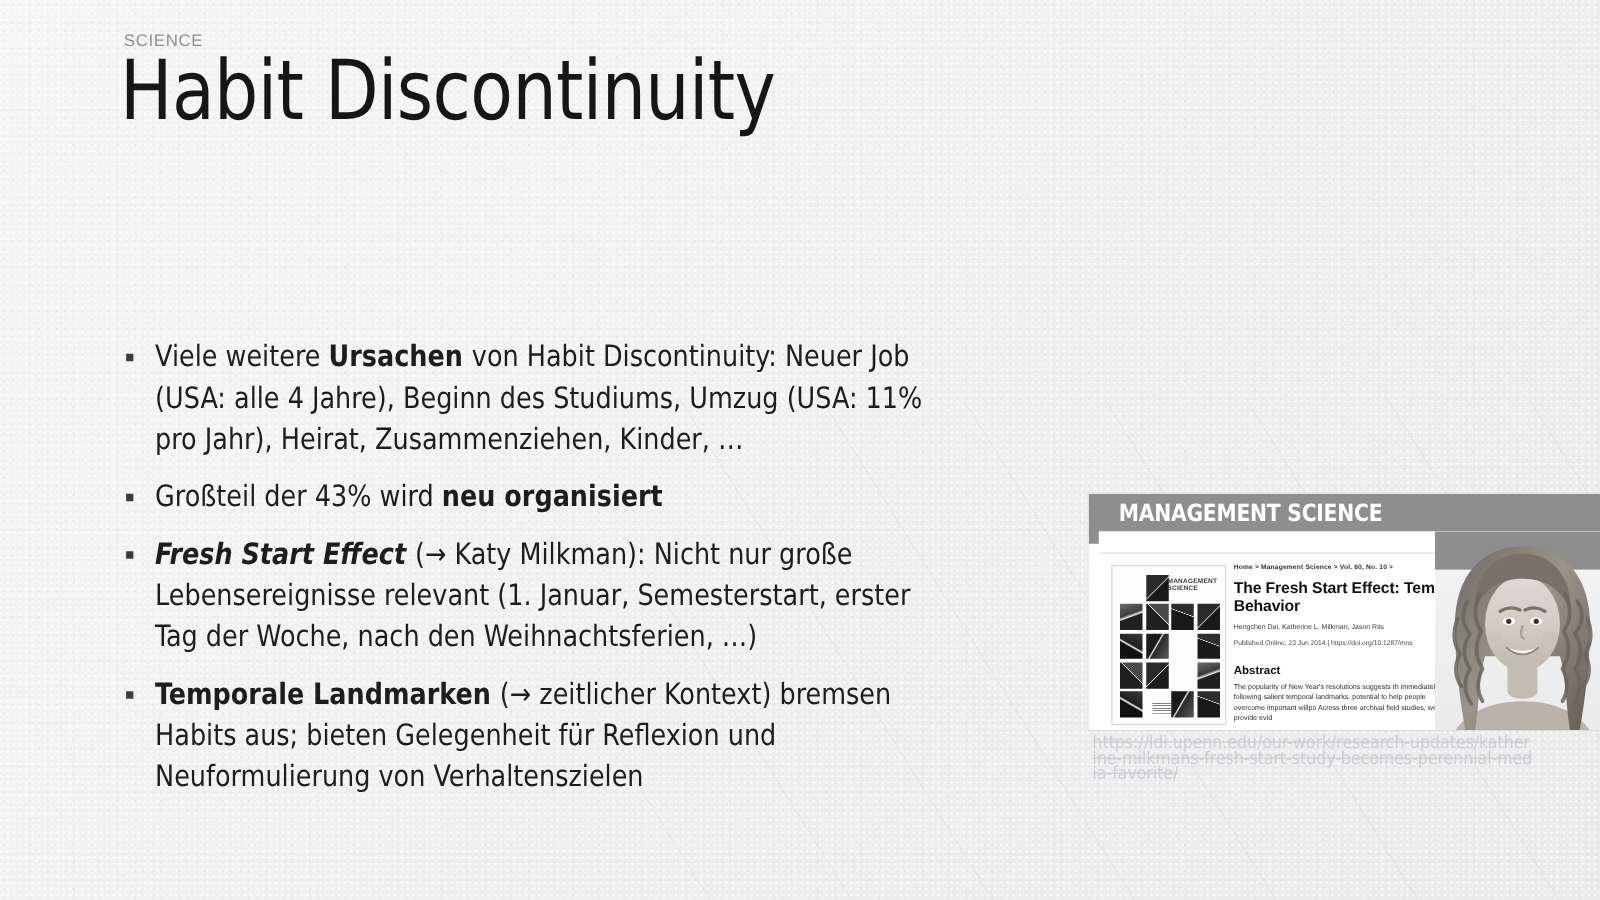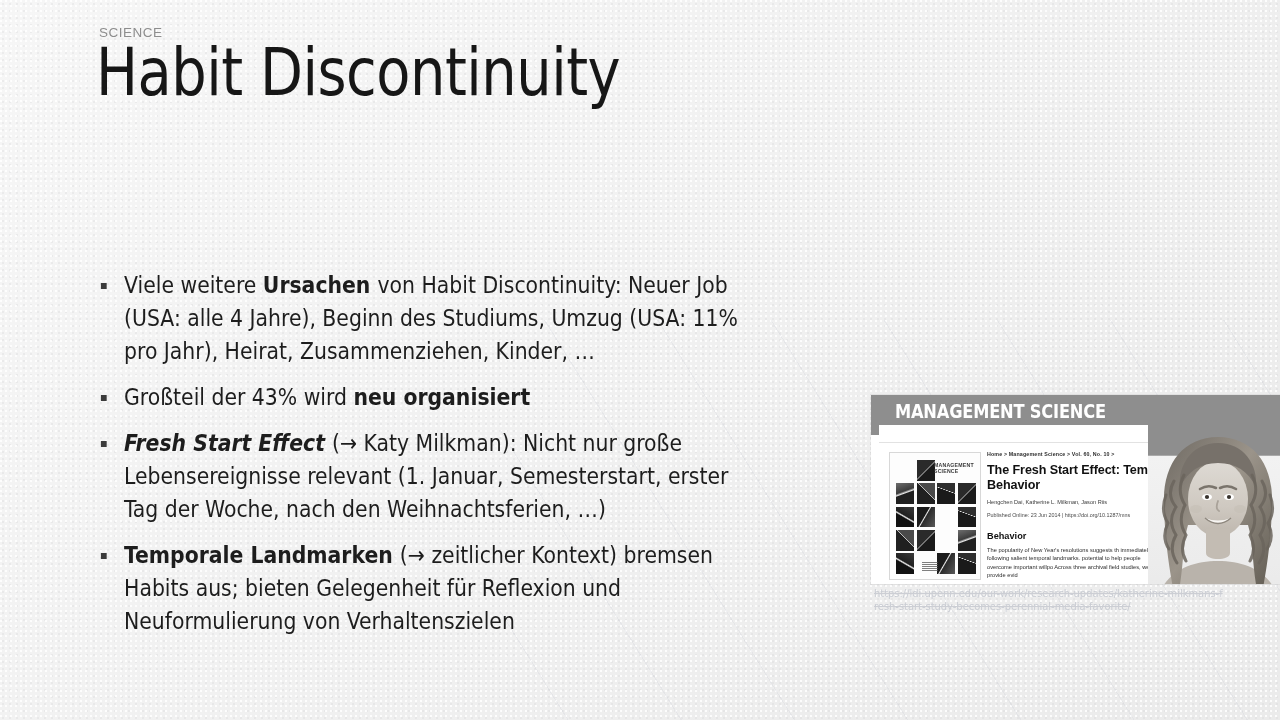--- a/index.html
+++ b/index.html
@@ -284,21 +284,21 @@
     height: 189px;
     overflow: hidden;
   }
   .portrait svg { display: block; }
 
   
   .src {
     position: absolute;
     left: 874px;
     width: 352px;
-    font-size: 11px;
+    font-size: 14px;
     line-height: 12.5px;
     color: #c9ccd3;
     text-decoration: line-through;
     text-decoration-color: #ccced4;
     word-break: break-all;
     font-family: "DejaVu Sans Condensed", "Liberation Sans", sans-serif;
   }
   .src-1 { top: 588px; }
   .src-2 { top: 634px; }
 </style>
@@ -355,21 +355,21 @@
           <span>SCIENCE</span>
         </div>
         <div class="cover-foot"></div>
       </div>
 
       <div class="article">
         <div class="crumb">Home  &gt;  Management Science  &gt;  Vol. 60, No. 10  &gt;</div>
         <div class="article-title">The Fresh Start Effect: Temporal Aspirational Behavior</div>
         <div class="authors">Hengchen Dai, Katherine L. Milkman, Jason Riis</div>
         <div class="pubinfo">Published Online: 23 Jun 2014   |   https://doi.org/10.1287/mns</div>
-        <div class="abstract-head">Behavior</div>
+        <div class="abstract-head">Abstract</div>
         <div class="abstract-body">The popularity of New Year's resolutions suggests th immediately following salient temporal landmarks. potential to help people overcome important willpo Across three archival field studies, we provide evid</div>
       </div>
 
       <div class="portrait">
         <svg width="140" height="189" viewBox="0 0 140 189">
           <defs>
             <linearGradient id="hairG" x1="0" y1="0" x2="1" y2="1">
               <stop offset="0%" stop-color="#6f6a63"></stop>
               <stop offset="45%" stop-color="#9b948a"></stop>
               <stop offset="100%" stop-color="#5d584f"></stop>

